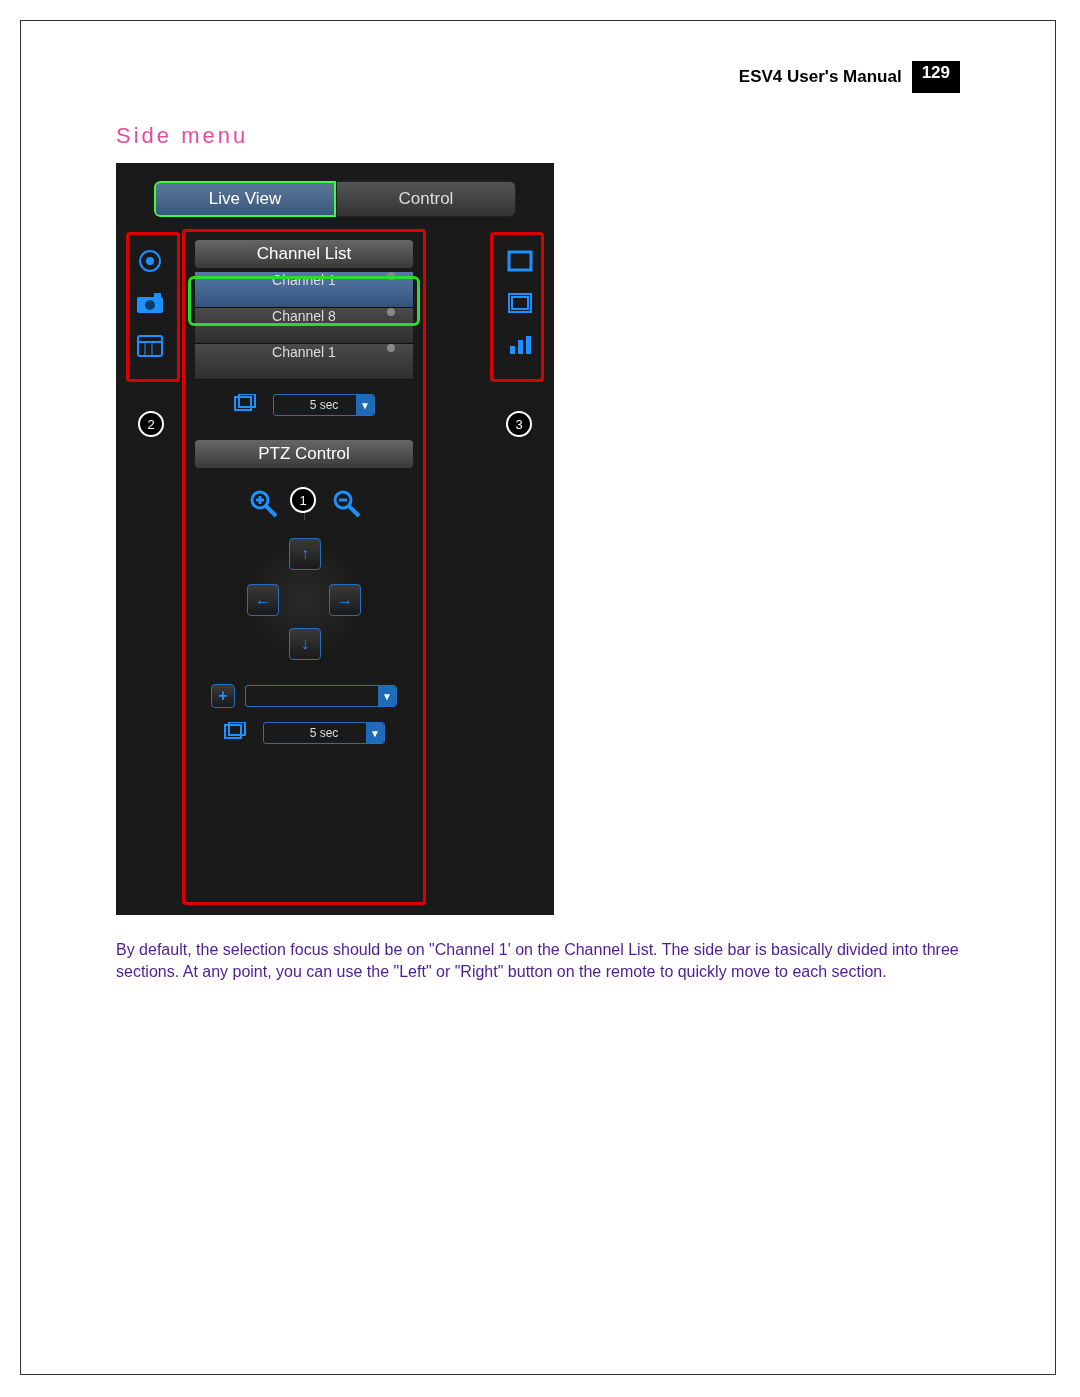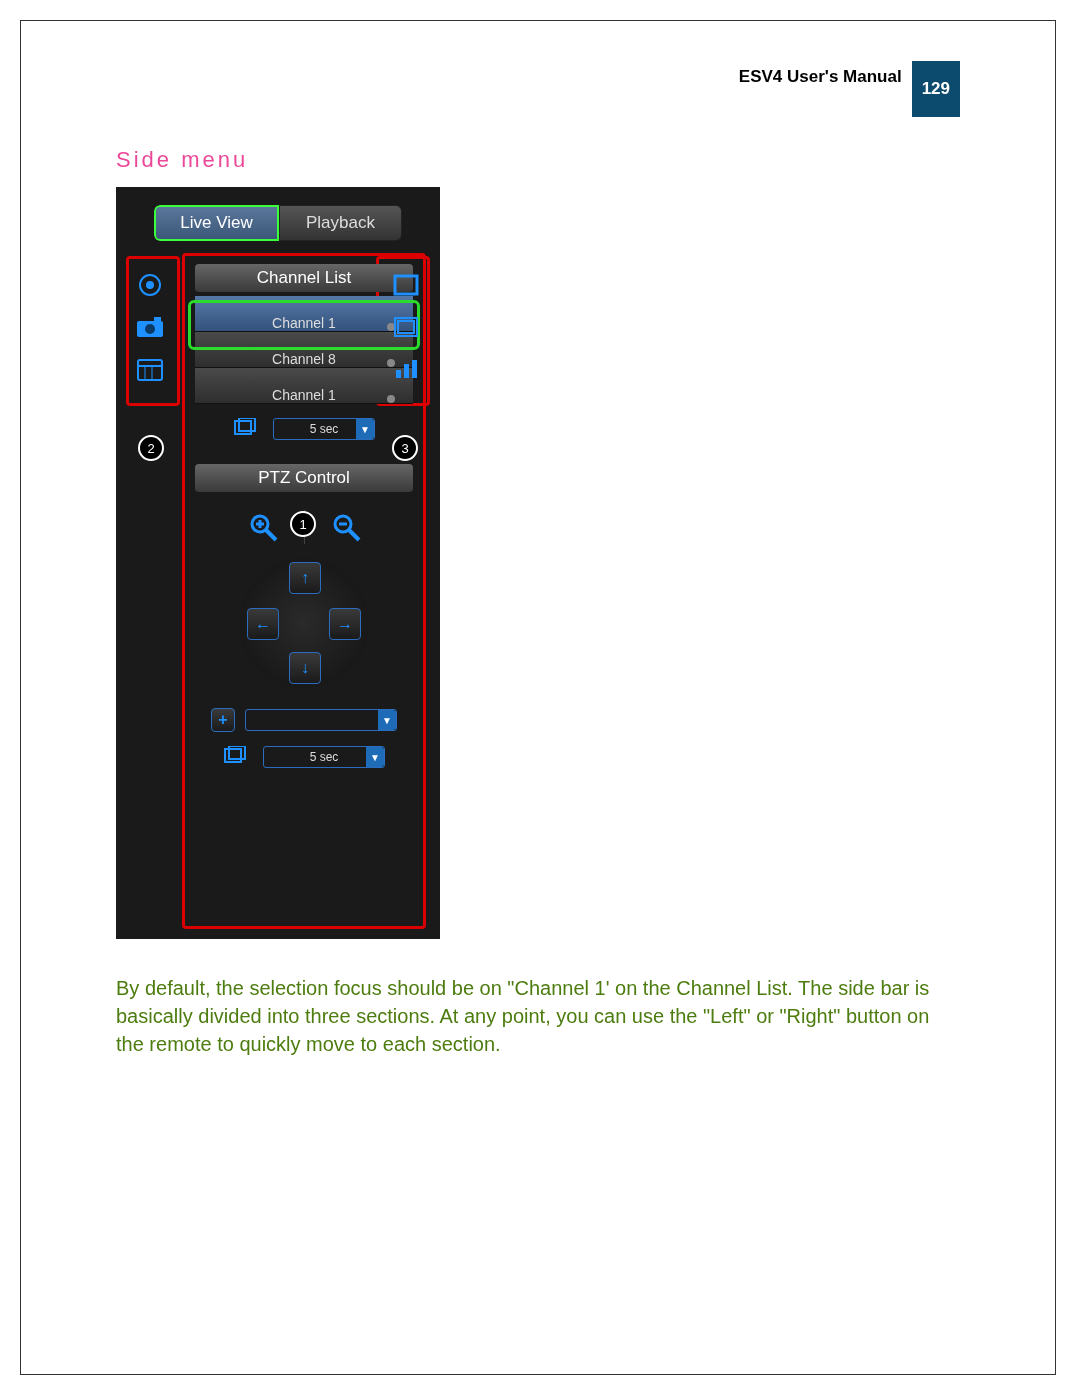--- a/index.html
+++ b/index.html
@@ -1,76 +1,76 @@
 <!DOCTYPE html>
 <html><head>
 <meta charset="utf-8">
 <style>
 body{margin:0;background:#fff;font-family:Arial,Helvetica,sans-serif;width:1080px}
 .page{border:1px solid #333;margin:20px 20px 20px 20px;width:1036px;min-height:1355px;position:relative;padding:40px 95px 40px 95px;box-sizing:border-box}
 .hdr{display:flex;justify-content:flex-end;align-items:stretch;gap:0}
 .hdr-title{font-weight:bold;font-size:17px;padding:6px 10px;color:#000}
-.hdr-page{background:#0c4a6e;color:#fff;font-weight:bold;font-size:17px;padding:18px 10px}
+.hdr-page{background:#000000;color:#fff;font-weight:bold;font-size:17px;padding:2px 10px}
 .section-title{color:#ec4899;font-size:22px;letter-spacing:3px;margin-top:30px;margin-bottom:14px}
-.screenshot{width:324px;height:752px;background:#1a1a1a;position:relative;margin-bottom:35px}
+.screenshot{width:438px;height:752px;background:#1a1a1a;position:relative;margin-bottom:24px}
 .tab-bar{position:absolute;top:18px;left:38px;right:38px;height:36px;display:flex;border-radius:6px;overflow:hidden}
 .tab{flex:1;display:flex;align-items:center;justify-content:center;font-size:17px;color:#ddd}
 .tab.active{background:linear-gradient(#5b789c,#3a5678);color:#fff;border:2px solid #3aff3a;box-sizing:border-box;border-radius:6px 0 0 6px}
 .tab.inactive{background:linear-gradient(#555,#333);border:1px solid #222;box-sizing:border-box;border-radius:0 6px 6px 0}
 .box-red{border:3px solid #d00;border-radius:4px;position:absolute}
 .box-green{border:3px solid #2cdc2c;border-radius:6px;position:absolute}
 .left-bar{left:10px;top:69px;width:48px;height:144px}
 .right-bar{right:10px;top:69px;width:48px;height:144px}
 .center-box{left:66px;top:66px;width:238px;height:670px}
 .icon-slot{width:36px;height:36px;margin:6px auto;display:flex;align-items:center;justify-content:center}
 .icol{position:absolute;left:14px;top:74px;width:40px}
 .icor{position:absolute;right:14px;top:74px;width:40px}
 .ch-hdr{background:linear-gradient(#666,#3a3a3a);color:#fff;text-align:center;font-size:17px;height:28px;line-height:28px;border-radius:4px;margin:8px 10px 0 10px}
 .ch-list{margin:4px 10px 0 10px}
-.ch-item{height:35px;background:linear-gradient(#4a4a4a,#2e2e2e);color:#ddd;font-size:14px;display:flex;align-items:flex-end;justify-content:center;position:relative;border-bottom:1px solid #111}
+.ch-item{height:35px;background:linear-gradient(#4a4a4a,#2e2e2e);color:#ddd;font-size:14px;display:flex;align-items:flex-start;justify-content:center;position:relative;border-bottom:1px solid #111}
 .ch-item.sel{background:linear-gradient(#5779a8,#33527c)}
 .gbox{left:72px;top:113px;width:226px;height:44px}
 .dot{width:8px;height:8px;border-radius:50%;position:absolute;right:18px;background:#888}
 .dot.green{background:#3c3}
 .sequence-row{display:flex;align-items:center;gap:16px;margin:14px 10px 0 10px;justify-content:center}
 .slideshow-icon{color:#1e90ff;font-size:22px}
 .dd{background:#1a1a1a;border:1px solid #2a6dbf;color:#ddd;font-size:12px;height:20px;width:100px;display:flex;align-items:center;justify-content:center;position:relative;border-radius:3px}
 .dd .arrow{position:absolute;right:0;width:18px;height:100%;background:#1e6bb8;display:flex;align-items:center;justify-content:center;color:#fff;font-size:10px;border-radius:0 3px 3px 0}
 .ptz-hdr{background:linear-gradient(#666,#3a3a3a);color:#fff;text-align:center;font-size:17px;height:28px;line-height:28px;border-radius:4px;margin:24px 10px 0 10px}
 .zoom-row{display:flex;justify-content:center;gap:24px;margin-top:18px}
 .zoom-btn{color:#1e90ff}
 .dpad{position:relative;width:130px;height:130px;margin:14px auto 0 auto;background:radial-gradient(circle,#2a2a2a,#111);border-radius:50%}
 .dbtn{width:30px;height:30px;background:linear-gradient(#3a3a3a,#1a1a1a);border:1px solid #2a6dbf;border-radius:4px;position:absolute;display:flex;align-items:center;justify-content:center;color:#1e90ff;font-size:16px;font-weight:bold}
 .plus-row{display:flex;align-items:center;gap:10px;margin:20px 16px 0 16px;justify-content:center}
 .plus-btn{width:22px;height:22px;background:linear-gradient(#3a3a3a,#1a1a1a);border:1px solid #2a6dbf;border-radius:4px;color:#1e90ff;display:flex;align-items:center;justify-content:center;font-weight:bold}
 .dd.wide{width:150px}
 .seq2{display:flex;align-items:center;gap:16px;margin:14px 16px 0 16px;justify-content:center}
 .callout{position:absolute;width:22px;height:22px;border:2px solid #fff;border-radius:50%;color:#fff;font-size:13px;display:flex;align-items:center;justify-content:center;background:#000}
-.body-text{font-size:20px;line-height:1.4;color:#4d7c0f}
+.body-text{font-size:16px;line-height:1.4;color:#4c1d95}
 svg{display:block}
 </style>
 </head>
 <body>
 
 <div class="page">
   <div class="hdr">
     <div class="hdr-title">ESV4 User's Manual</div>
     <div class="hdr-page">129</div>
   </div>
 
   <div class="section-title">Side menu</div>
 
   <div class="screenshot">
 
     <div class="tab-bar">
       <div class="tab active">
           <span>Live View</span>
         </div>
       <div class="tab inactive">
-          <span>Playback</span>
+          <span>Control</span>
         </div>
     </div>
 
     <div class="box-red left-bar"></div>
     <div class="box-red right-bar"></div>
     <div class="box-red center-box">
 
       <div class="ch-hdr">Channel List</div>
       <div class="ch-list">
         <div class="ch-item sel">

